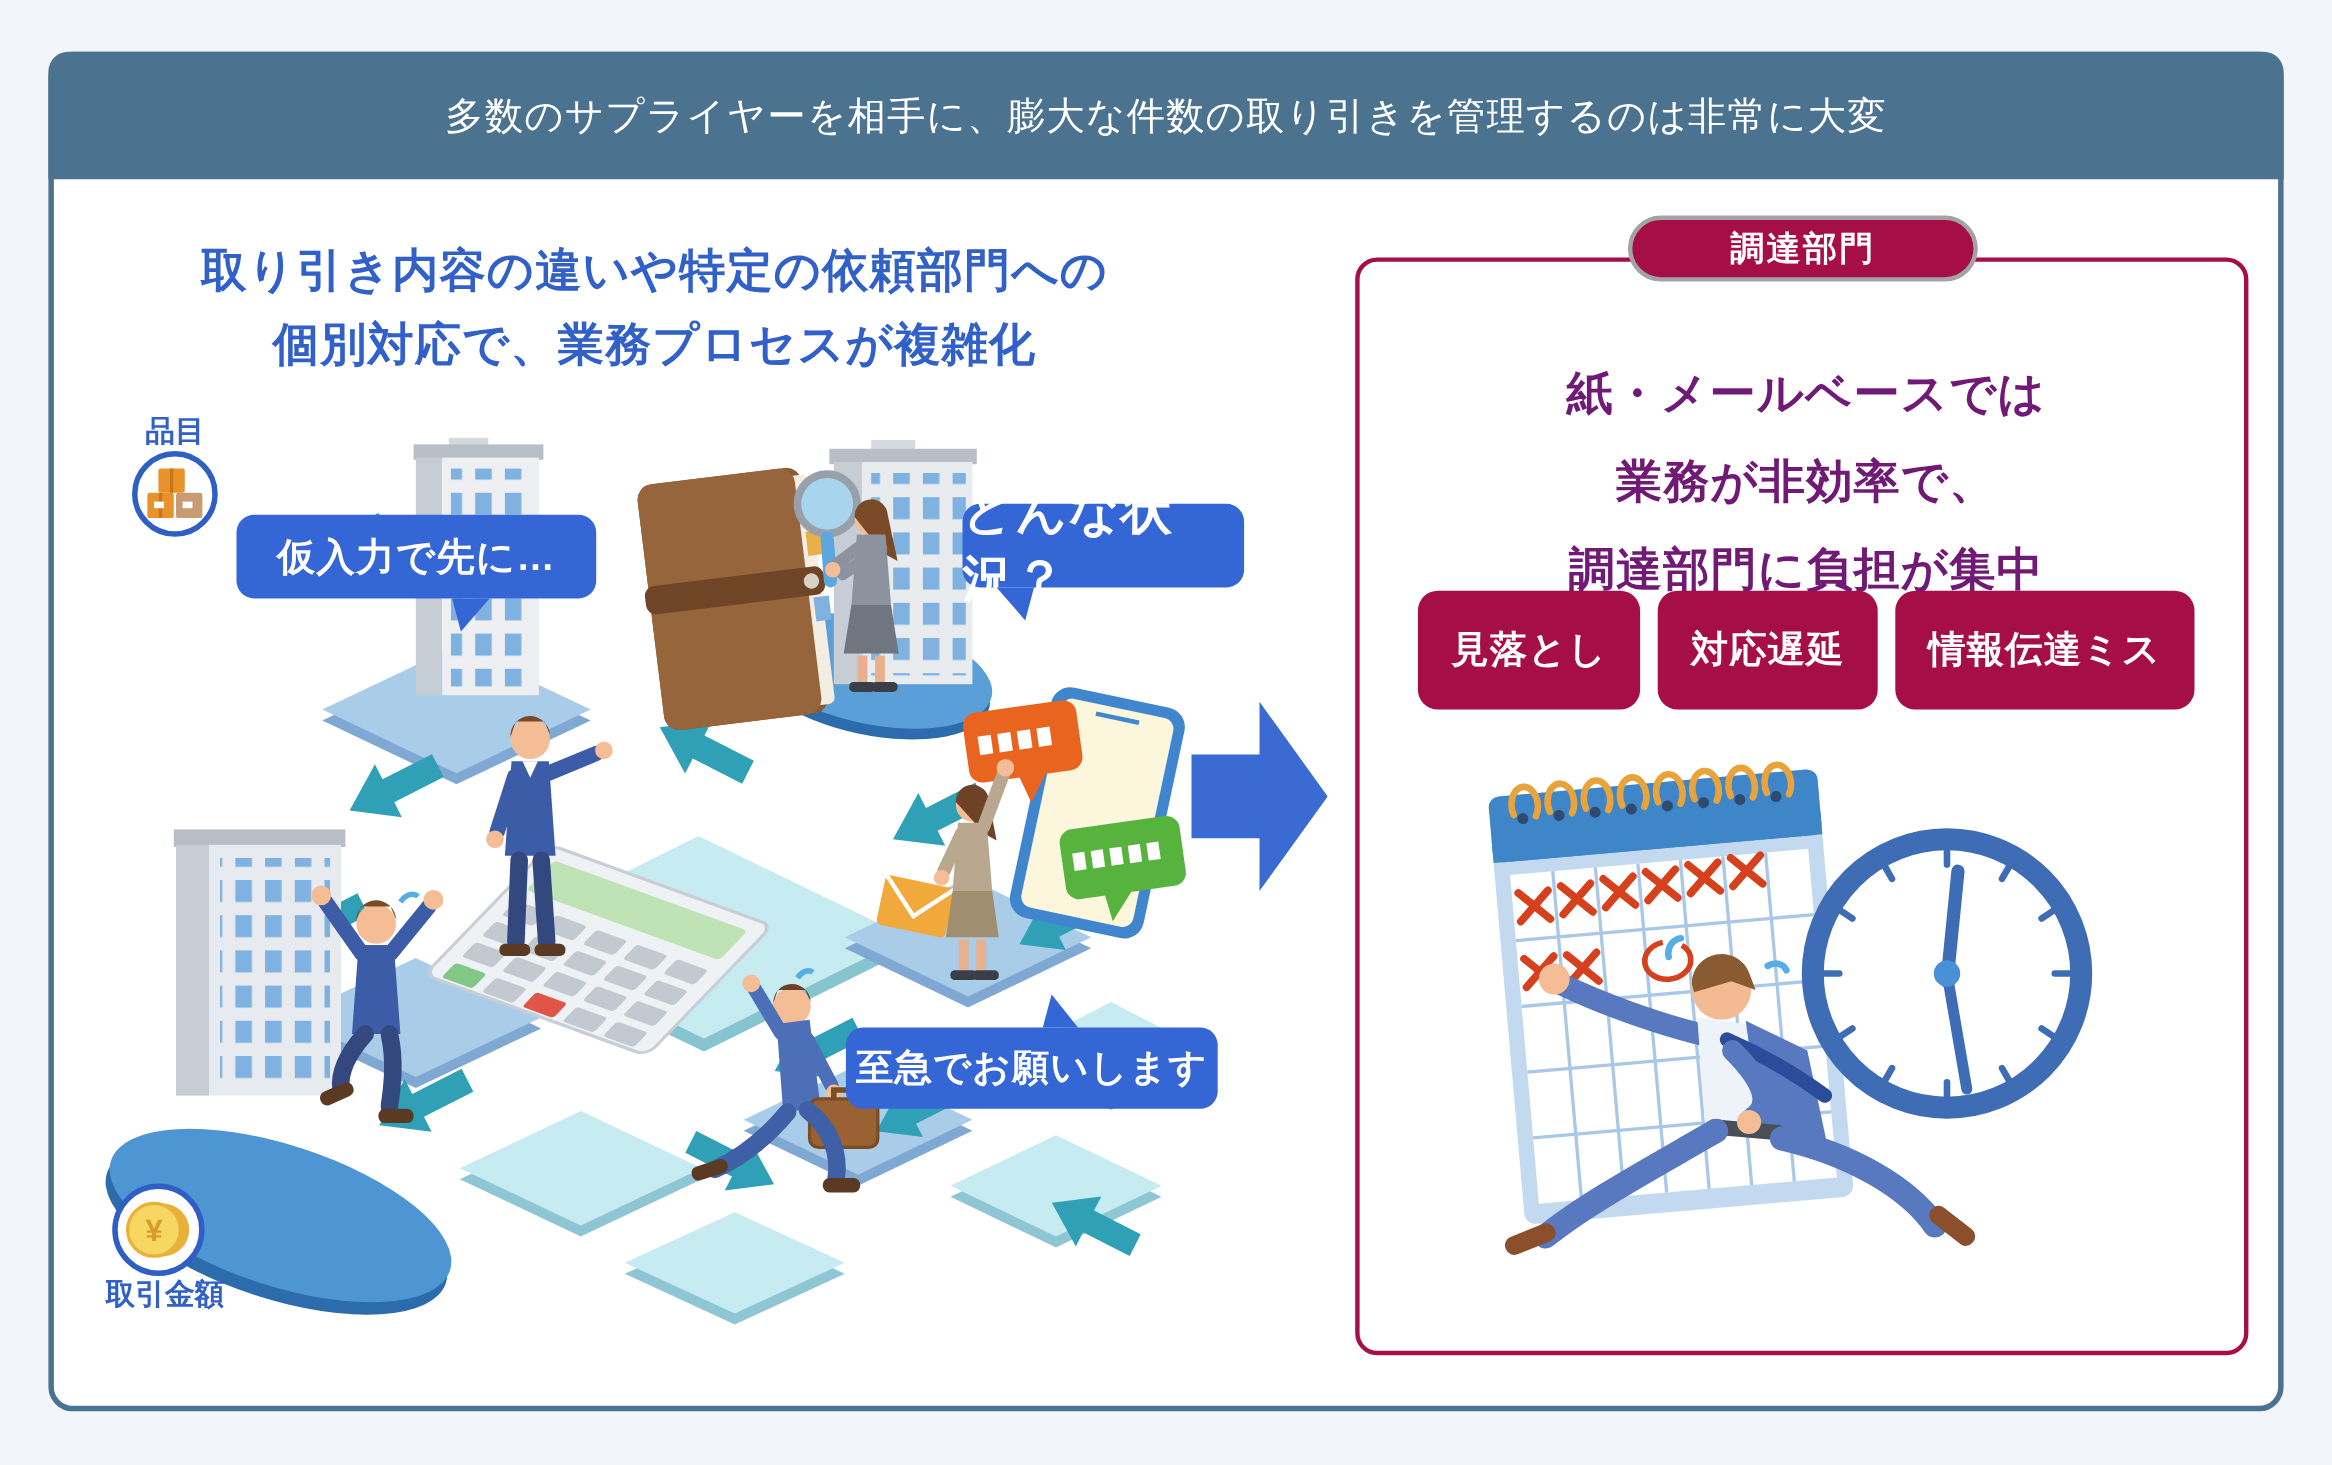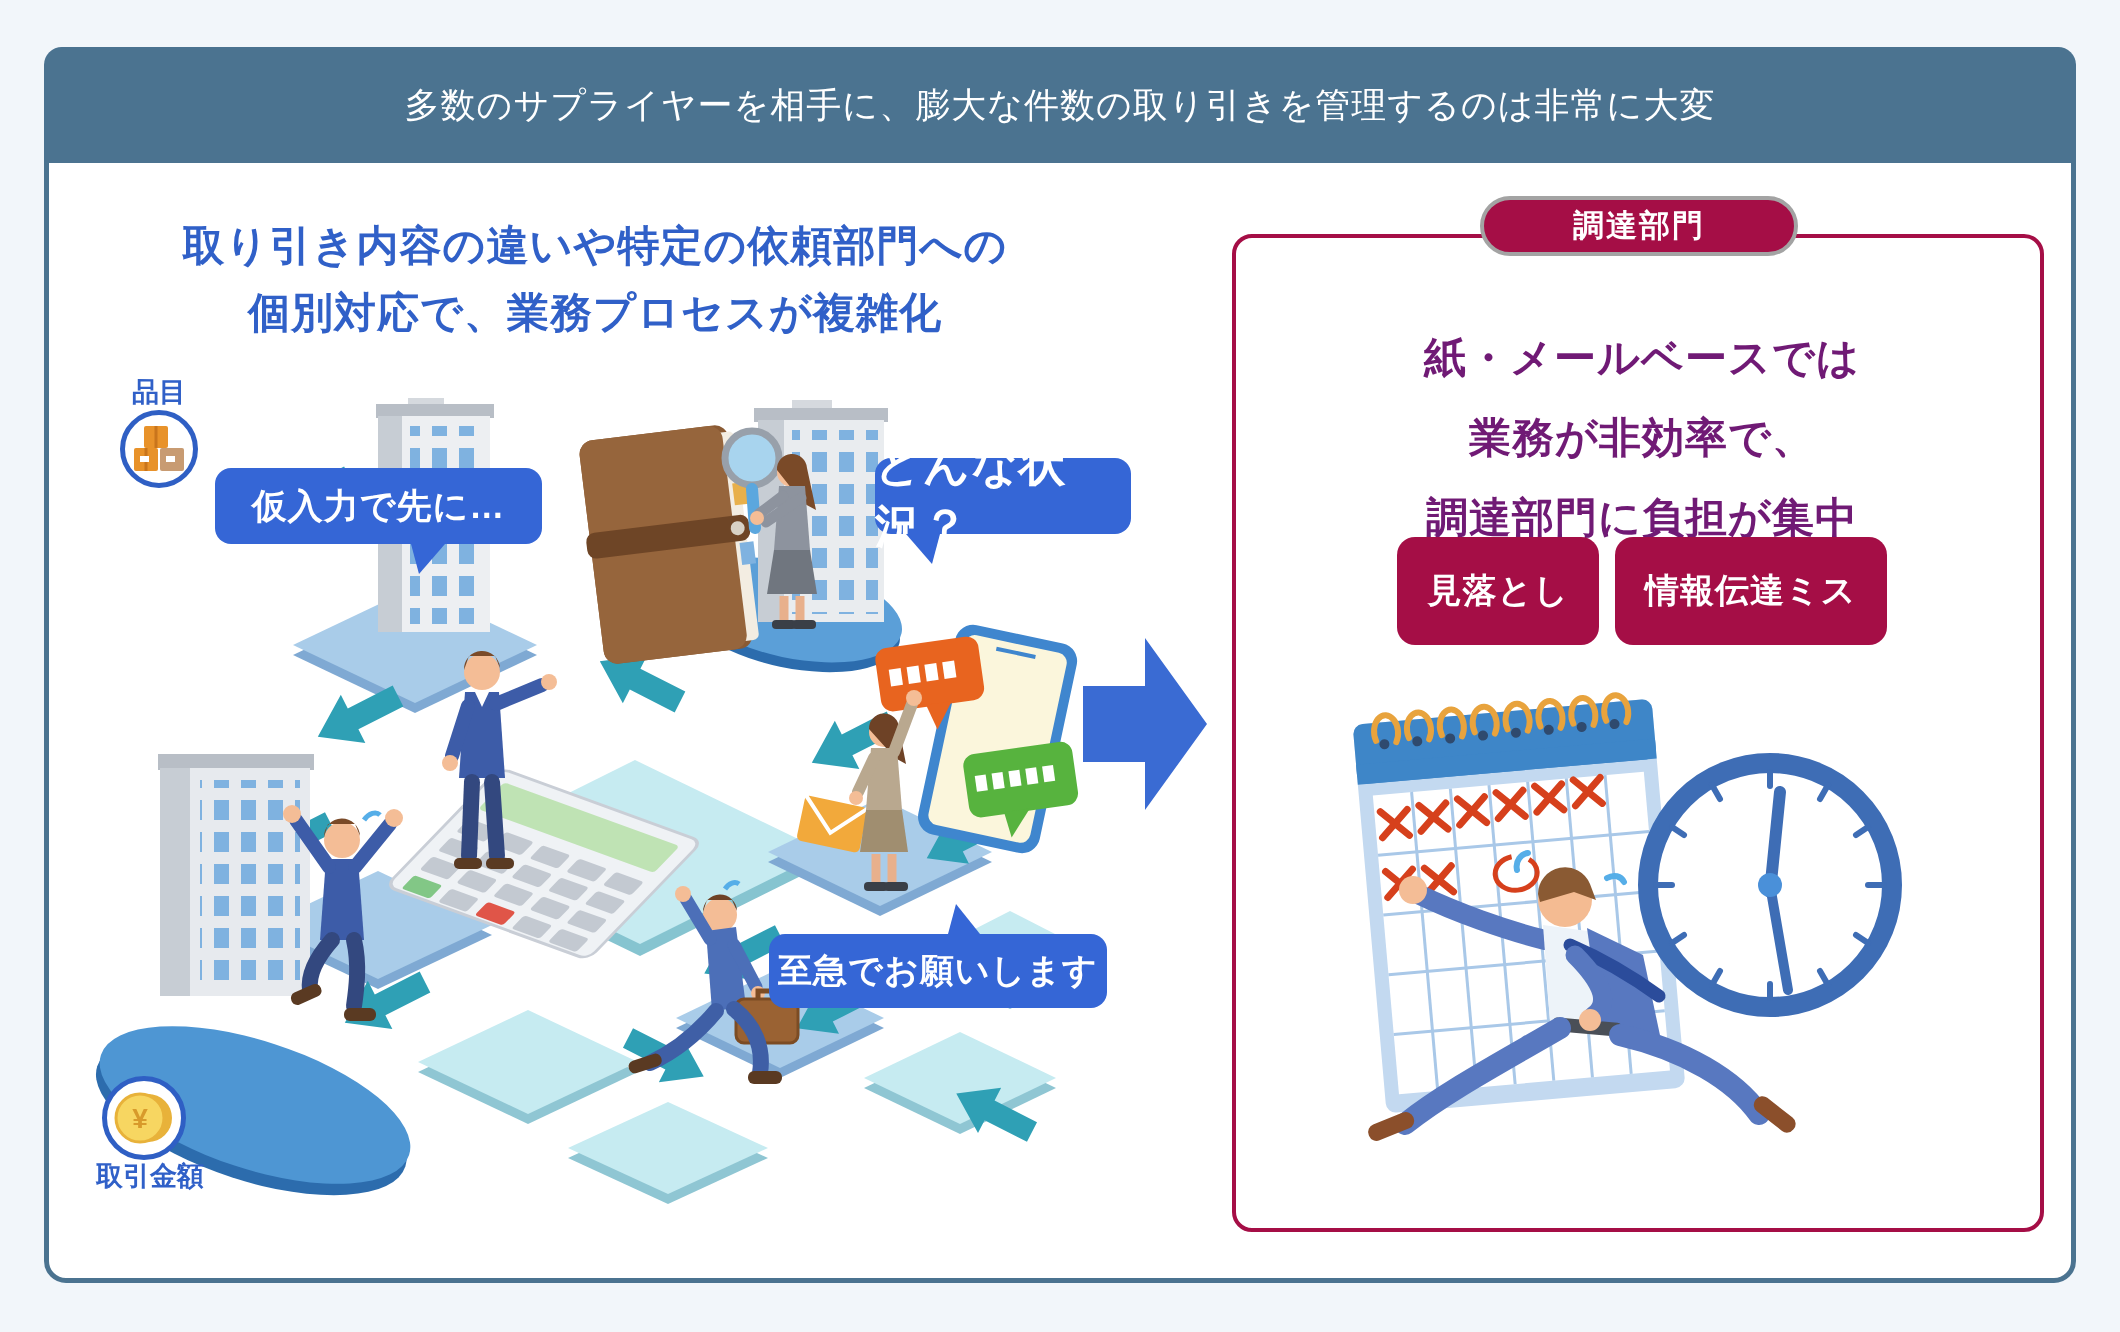--- a/index.html
+++ b/index.html
@@ -322,20 +322,21 @@
 
   <div class="right-panel"></div>
   <div class="badge">調達部門</div>
   <div class="right-title">
     <span>紙・メールベースでは</span><br>
     <span>業務が非効率で、</span><br>
     <span>調達部門に負担が集中</span>
   </div>
   <div class="chips">
     <div class="chip">見落とし</div>
+    <div class="chip">対応遅延</div>
     <div class="chip">情報伝達ミス</div>
   </div>
 
   <svg class="illust" style="left:1280px;top:660px;" width="760" height="560" viewBox="0 0 760 560">
 
     <g transform="translate(70,35) rotate(-5)">
       <rect x="0" y="30" width="300" height="390" rx="10" fill="#C3D9F0"></rect>
       <rect x="0" y="30" width="300" height="60" rx="10" fill="#3E86C8"></rect>
       <rect x="0" y="70" width="300" height="20" fill="#3E86C8"></rect>
       <rect x="14" y="102" width="272" height="300" fill="#FFFFFF"></rect>

